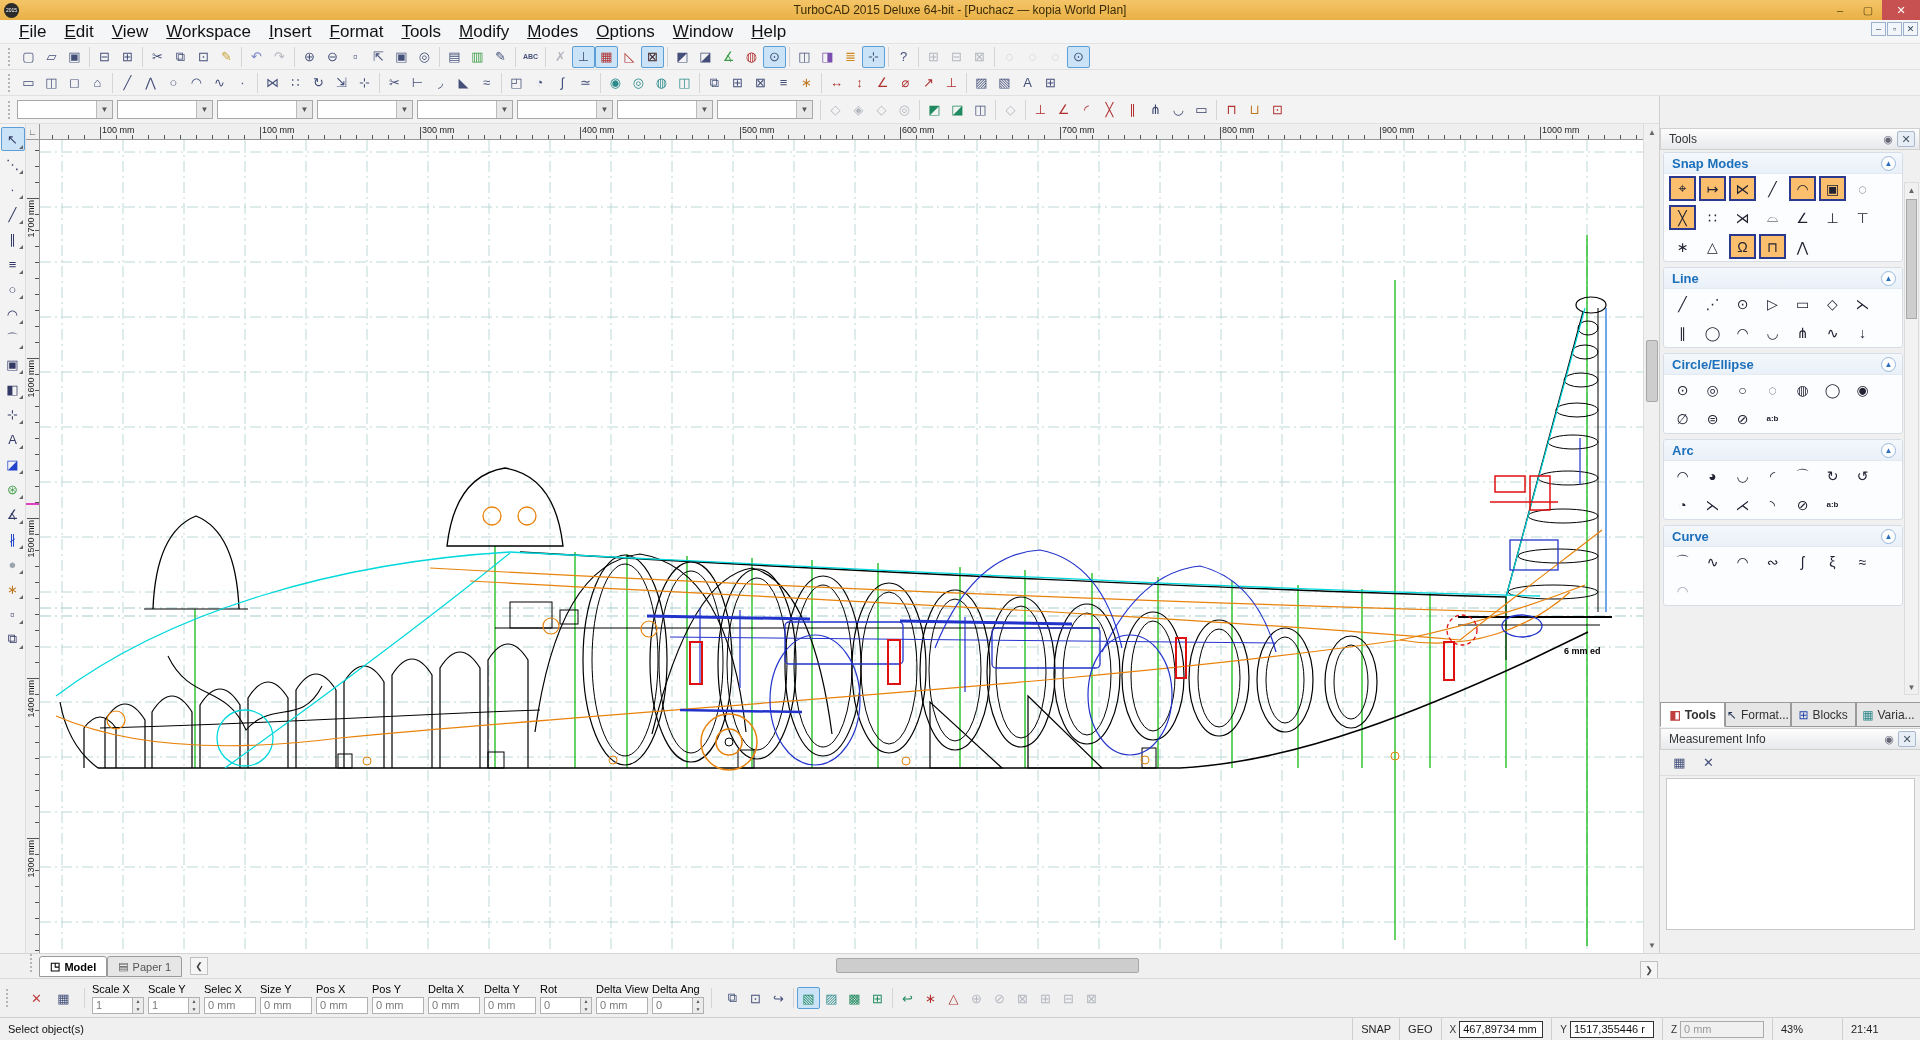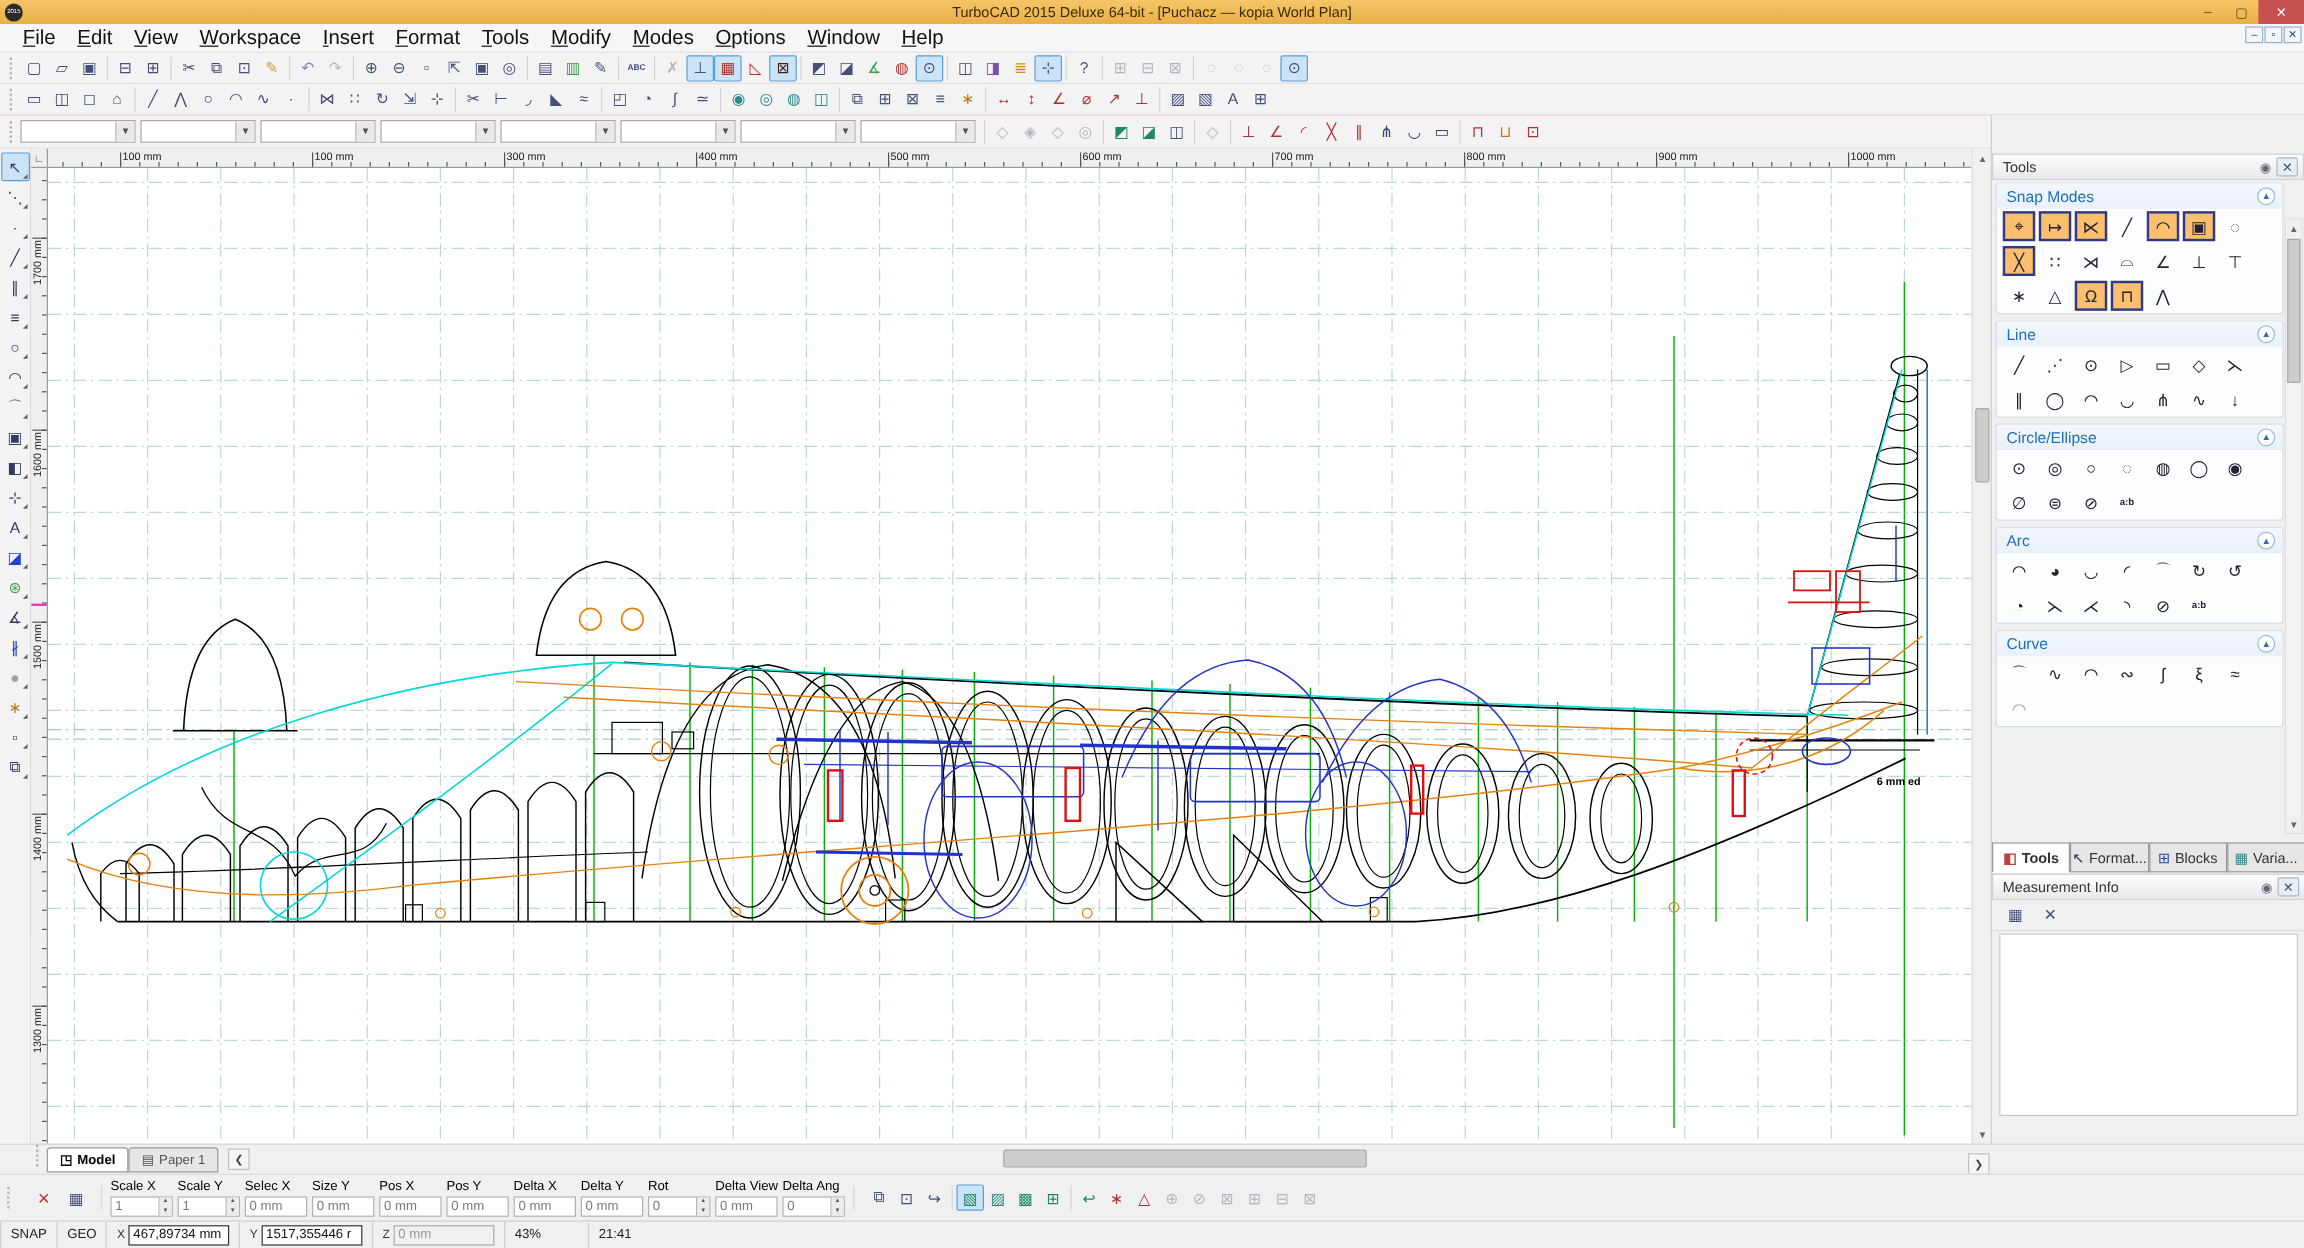--- a/index.html
+++ b/index.html
@@ -1,17 +1,17 @@
 <!DOCTYPE html>
 <html><head>
 <meta charset="utf-8">
 <style>
   * { margin:0; padding:0; box-sizing:border-box; }
   html,body { width:1920px; height:1040px; overflow:hidden; font-family:"Liberation Sans",sans-serif; }
-  #app { position:relative; width:1920px; height:780px; background:#ef4444; font-size:12px; color:#222; }
+  #app { position:relative; width:1920px; height:780px; background:#3b82f6; font-size:12px; color:#222; }
 
   
   .titlebar { position:absolute; left:0; top:0; width:1920px; height:20px;
     background:linear-gradient(#f4c568,#e9b045); display:flex; align-items:center; }
   .app-logo { width:15px; height:15px; border-radius:50%; background:#2a2a2a; color:#fff;
     font-size:5px; display:flex; align-items:center; justify-content:center; margin-left:4px; }
   .title-text { position:absolute; left:0; right:0; text-align:center; font-size:12px; color:#3a2c08; }
   .winbtns { position:absolute; right:0; top:0; display:flex; height:20px; }
   .winbtn { width:28px; height:20px; display:flex; align-items:center; justify-content:center;
     font-size:11px; color:#5a4312; }
@@ -97,21 +97,21 @@
   .ptoolbar { height:30px; display:flex; align-items:center; padding:0 6px; gap:3px; }
   .ptoolbar .tbtn { width:24px; height:24px; font-size:14px; }
   .pcombo { width:100px; height:21px; border:2px solid #9aa4b2; background:#fff; position:relative;
     font-size:12px; padding:1px 4px; color:#111; }
   .pcombo .cbtn { position:absolute; right:0; top:0; width:16px; height:17px; background:#eee;
     border-left:1px solid #bbb; font-size:8px; color:#555; display:flex; align-items:center; justify-content:center; }
   .sections { position:absolute; left:3px; top:56px; width:240px; }
   .section { border:1px solid #d7dde6; border-radius:3px; background:#fcfdff; margin-bottom:5px; }
   .sect-head { display:flex; align-items:center; padding:3px 6px 2px 8px;
     background:linear-gradient(#f4f8fc,#e9f0f8); border-bottom:1px solid #e4eaf2;
-    color:#1b6fbb; font-weight:normal; font-size:13px; border-radius:3px 3px 0 0;justify-content:flex-end; }
+    color:#1b6fbb; font-weight:bold; font-size:13px; border-radius:3px 3px 0 0;justify-content:flex-end; }
   .sect-head .sp { flex:1; }
   .chev { width:15px; height:15px; border:1px solid #9ab8dd; border-radius:8px; color:#2a6fc0;
     font-size:8px; display:flex; align-items:center; justify-content:center; background:#fff; }
   .srow { display:flex; padding:2px 5px; gap:3px; }
   .sbtn { width:27px; height:25px; display:flex; align-items:center; justify-content:center;
     font-size:14px; color:#223; border:1px solid transparent; }
   .sbtn.on { background:#fbbf6d; border:2px solid #2b3a8f; }
   .sbtn.d { color:#aab; }
   .sbtn.ab { font-size:8px; font-weight:bold; }
   .pscroll { position:absolute; right:1px; top:86px; width:15px; height:513px; background:#f2f2f2; border:1px solid #ddd; }
@@ -1054,20 +1054,21 @@
         <span class="tbtn d" title="stamp">⊕</span>
         <span class="tbtn d" title="no-ghost">⊘</span>
         <span class="tbtn d" title="win-lock">⊠</span>
         <span class="tbtn d" title="win-copy">⊞</span>
         <span class="tbtn d" title="win-paste">⊟</span>
         <span class="tbtn d" title="win-clear">⊠</span>
       </div>
   </div>
 
   <div class="statusbar">
+    <div class="status-left">Select object(s)</div>
     <div class="sseg">SNAP</div>
     <div class="sseg">GEO</div>
     <div class="sseg">
       <span class="axch">X</span>
       <span class="coordbox">467,89734 mm</span>
     </div>
     <div class="sseg">
       <span class="axch">Y</span>
       <span class="coordbox">1517,355446 r</span>
     </div>

